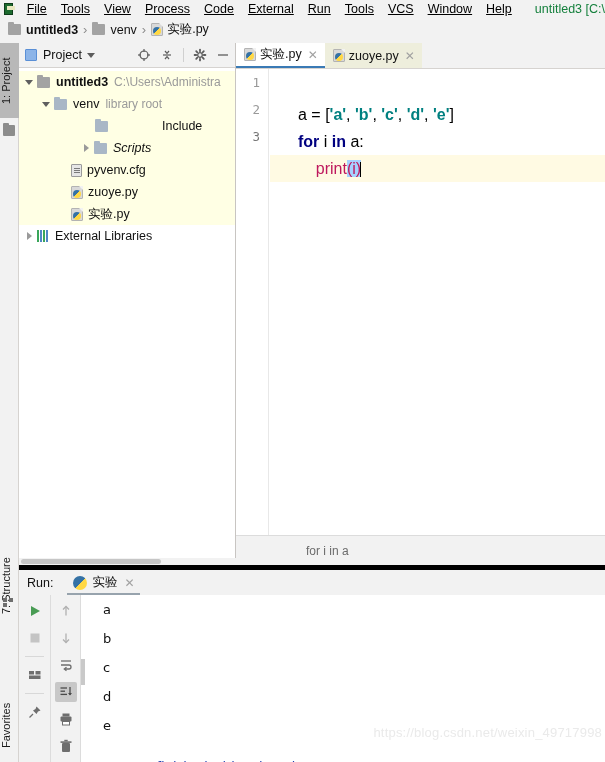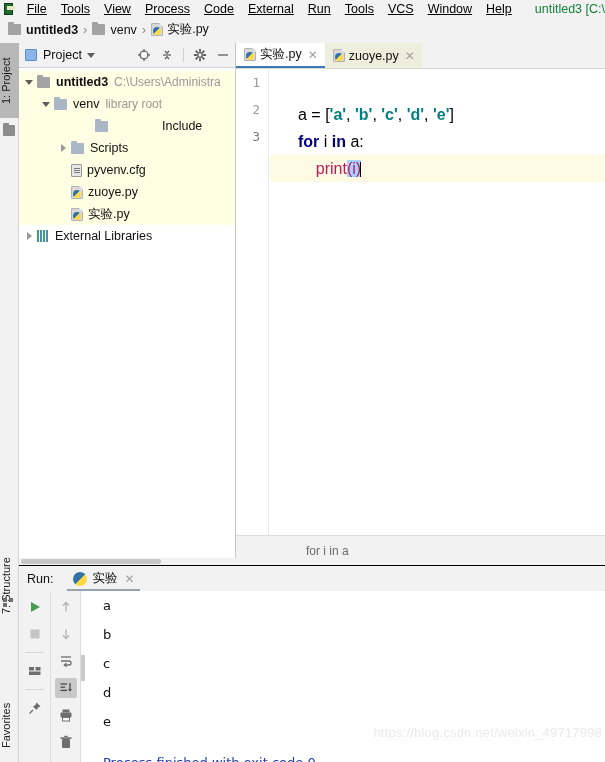--- a/index.html
+++ b/index.html
@@ -228,21 +228,21 @@
   .ed-breadcrumb{
     position:absolute; left:0; bottom:0; width:100%; height:30px;
     background:#f2f2f2; border-top:1px solid #dcdcdc;
     display:flex; align-items:center; padding-left:70px;
     font-size:12px; color:#6b6b6b;
   }
 
   
   .runpanel{
     position:absolute; left:19px; top:565px; width:586px; height:197px;
-    background:#f2f2f2; border-top:1px solid #000000;
+    background:#f2f2f2; border-top:5px solid #000000;
   }
   .run-head{
     height:25px; display:flex; align-items:center; padding-left:8px;
     background:#f2f2f2; position:relative;
   }
   .run-lbl{ font-size:12.5px; color:#111; margin-right:14px; }
   .run-tab{
     display:flex; align-items:center; font-size:12.5px; color:#111;
     padding:0 6px; height:25px; position:relative;
   }
@@ -409,21 +409,21 @@
         <span class="tlabel">venv</span>
         <span class="tsub">library root</span>
       </div>
 
       <div class="trow yellow" style="padding-left:76px;gap:48px;">
         <span class="ic-folder blue"></span>
         <span class="tlabel">Include</span>
       </div>
 
 
-      <div class="trow yellow" style="padding-left:39px;">
+      <div class="trow yellow" style="padding-left:62px;font-style:italic;">
         <span class="arrow right"></span>
         <span class="ic-folder blue"></span>
         <span class="tlabel">Scripts</span>
       </div>
 
       <div class="trow yellow" style="padding-left:52px;">
         <span class="ic-cfg">
             <i style="top:3px;"></i>
             <i style="top:5px;"></i>
             <i style="top:7px;"></i>

